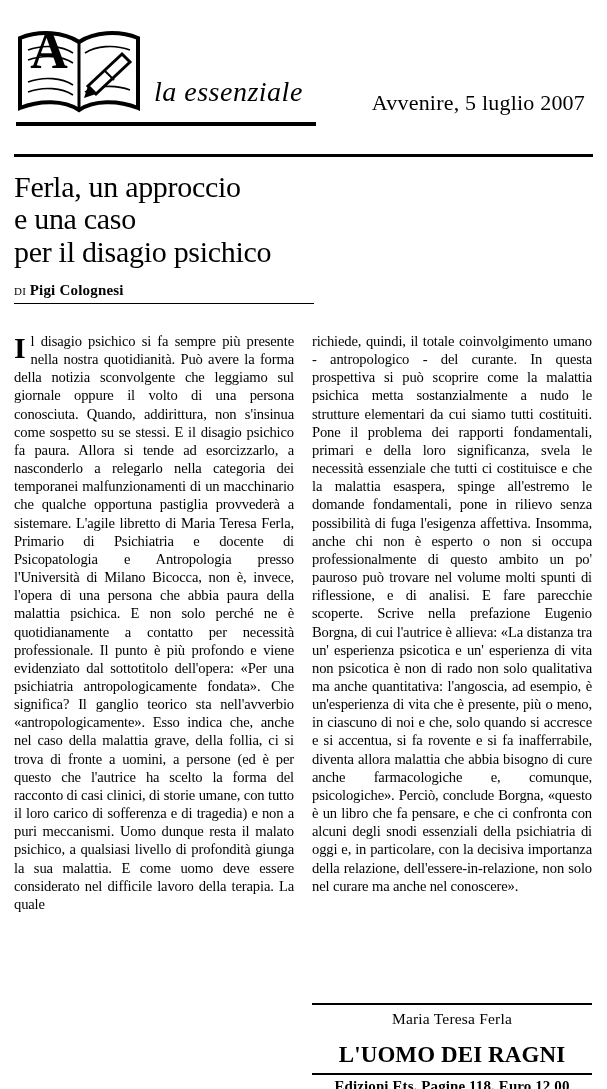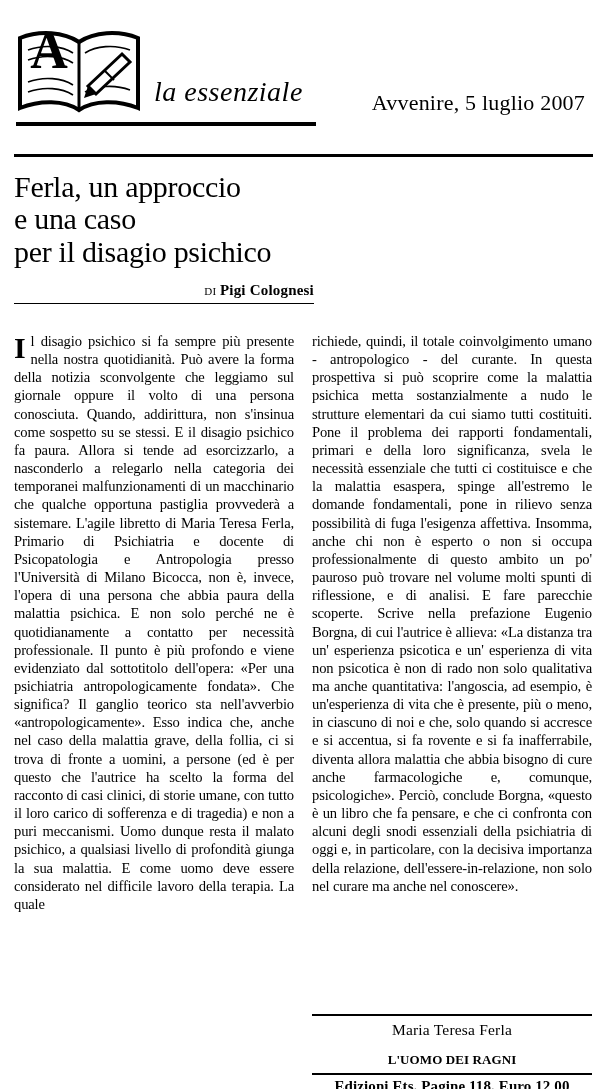--- a/index.html
+++ b/index.html
@@ -76,21 +76,20 @@
     width: 300px;
   }
   .headline div { white-space: nowrap; }
 
   .byline {
     margin: 14px 14px 0 14px;
     width: 300px;
     font-size: 13px;
     border-bottom: 1px solid #000;
     padding-bottom: 4px;
-    text-align: right;
   }
   .byline .di {
     font-size: 11px;
     letter-spacing: 0.4px;
   }
   .byline .author {
     font-size: 15px;
     font-weight: bold;
     letter-spacing: 0.2px;
   }
@@ -144,21 +143,21 @@
     border-top: 2px solid #000;
     padding-top: 5px;
     text-align: center;
   }
   .bookbox .author-name {
     font-size: 15.5px;
     letter-spacing: 0.2px;
     margin-bottom: 14px;
   }
   .bookbox .title-line {
-    font-size: 13px;
+    font-size: 23px;
     font-weight: bold;
     letter-spacing: 0.1px;
     line-height: 1.12;
   }
   .bookbox .pub {
     font-size: 15px;
     font-weight: bold;
     border-top: 2px solid #000;
     margin-top: 5px;
     padding-top: 3px;

